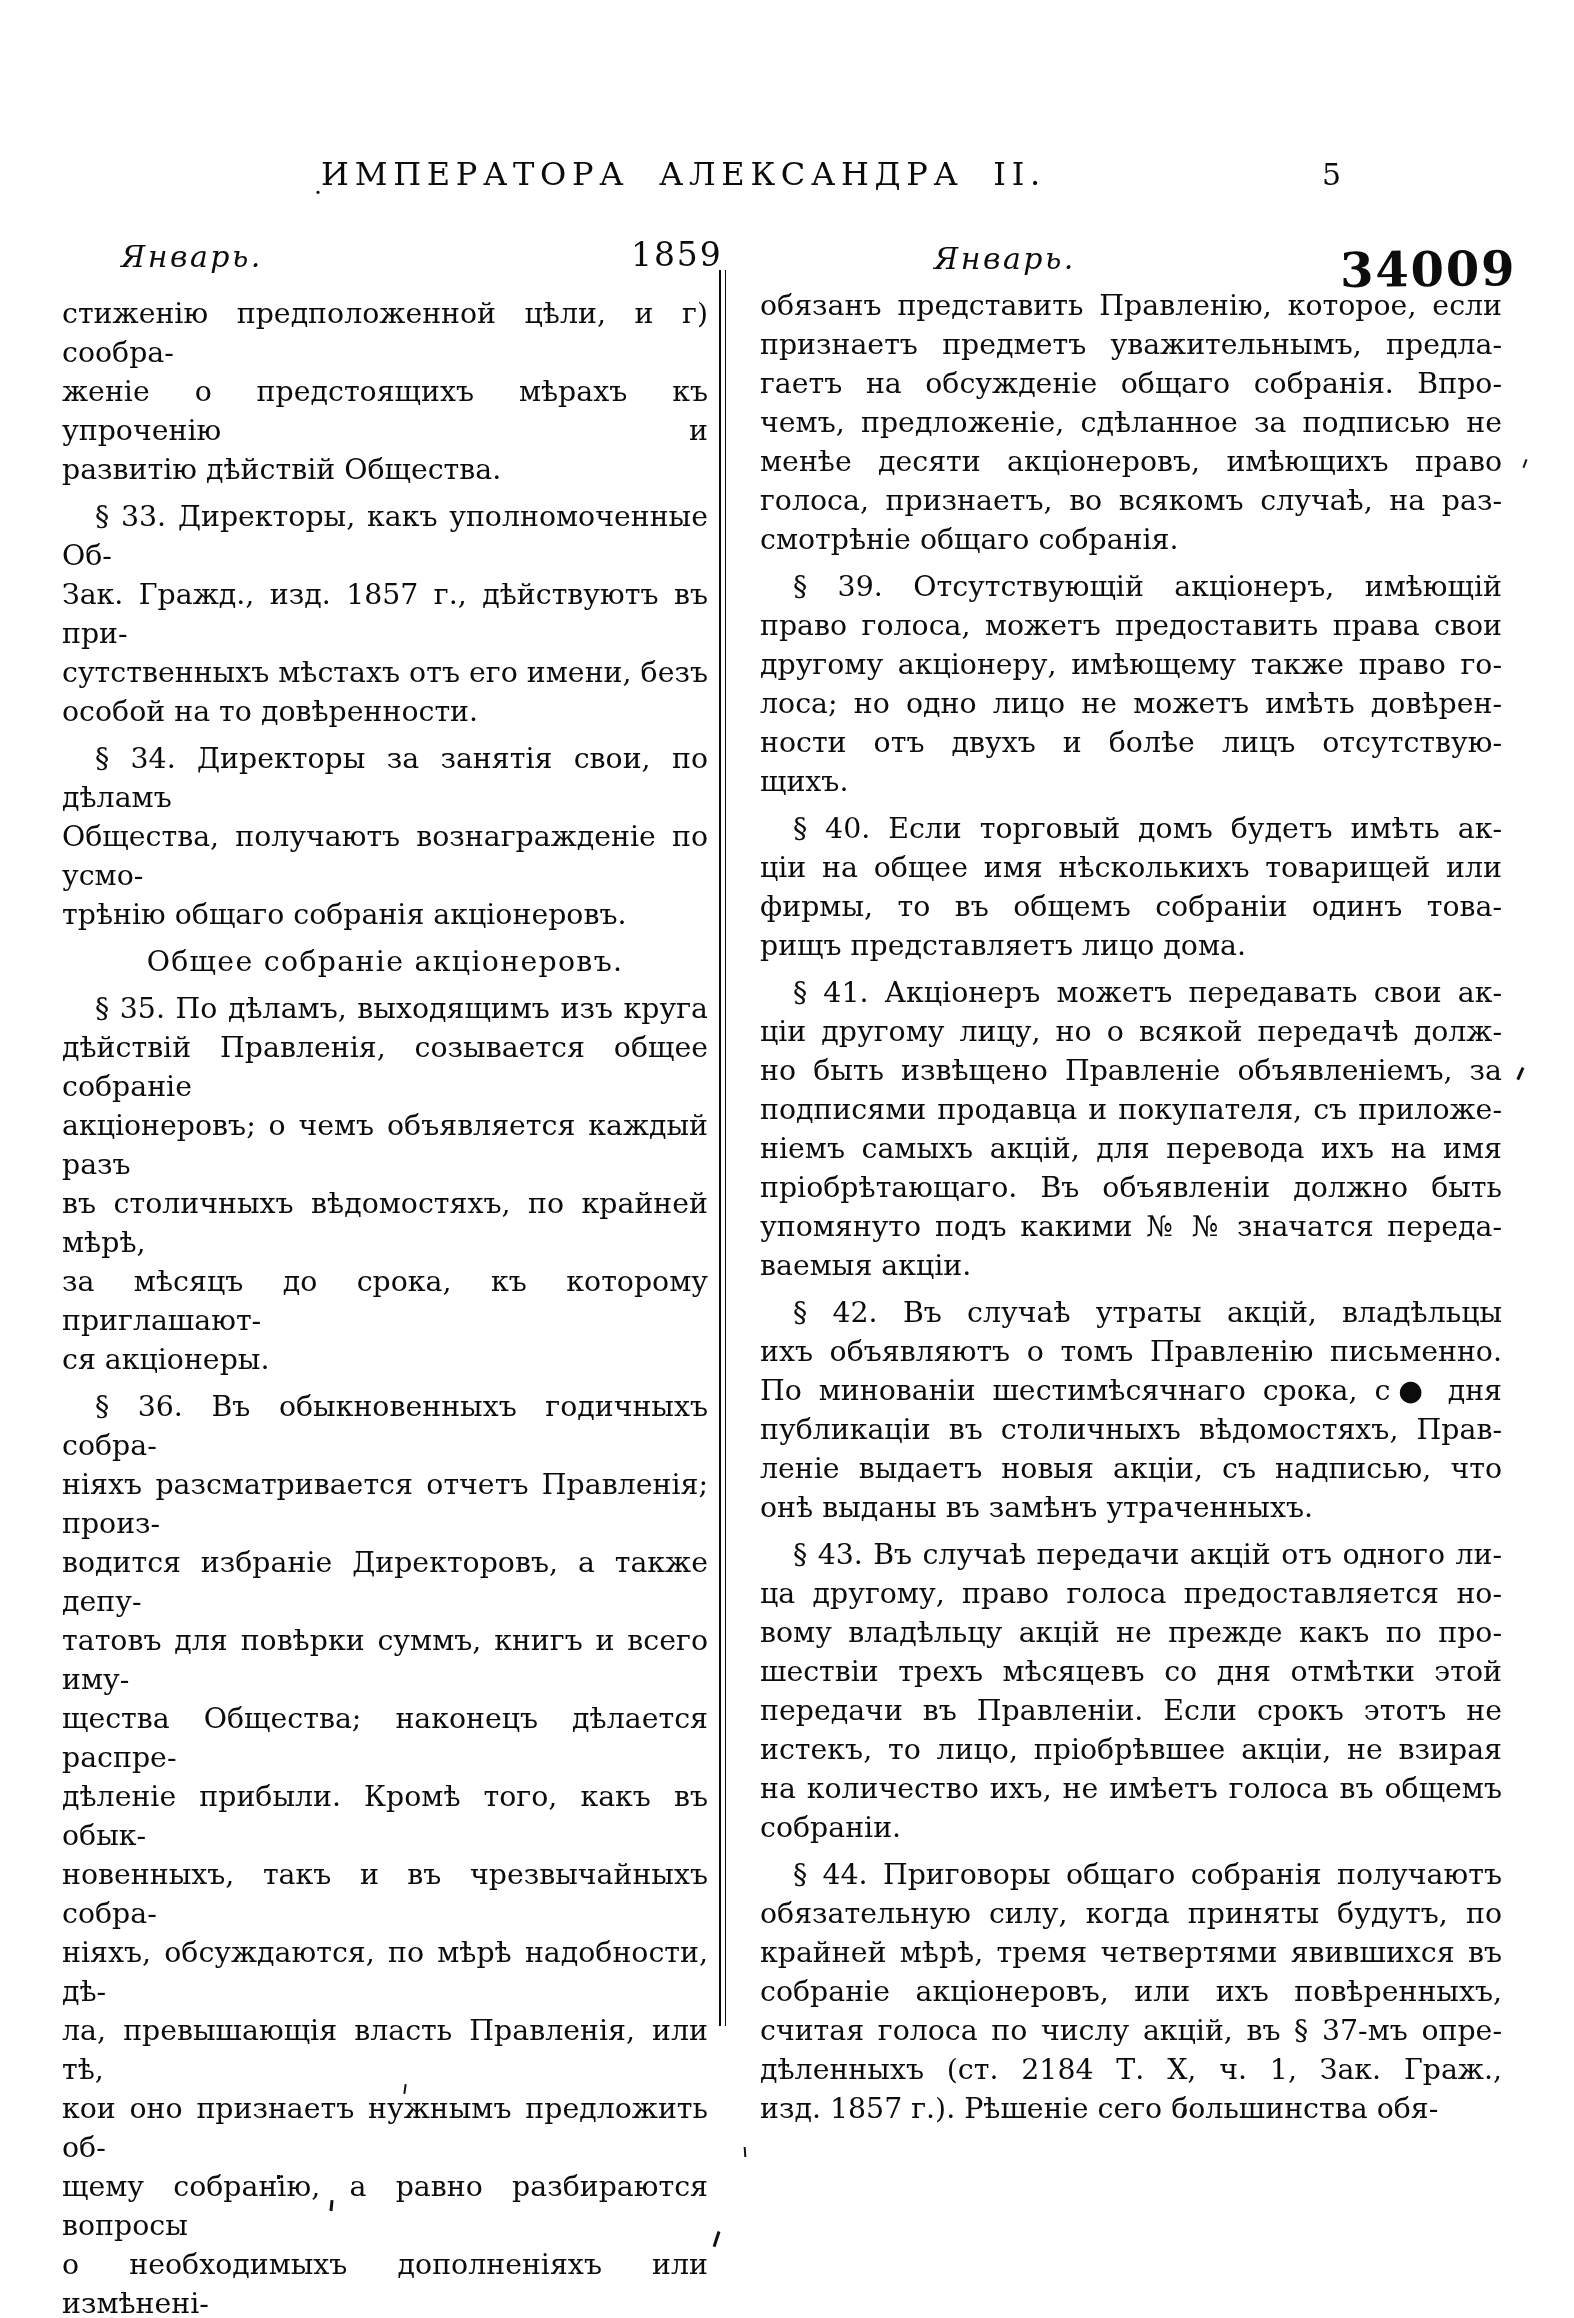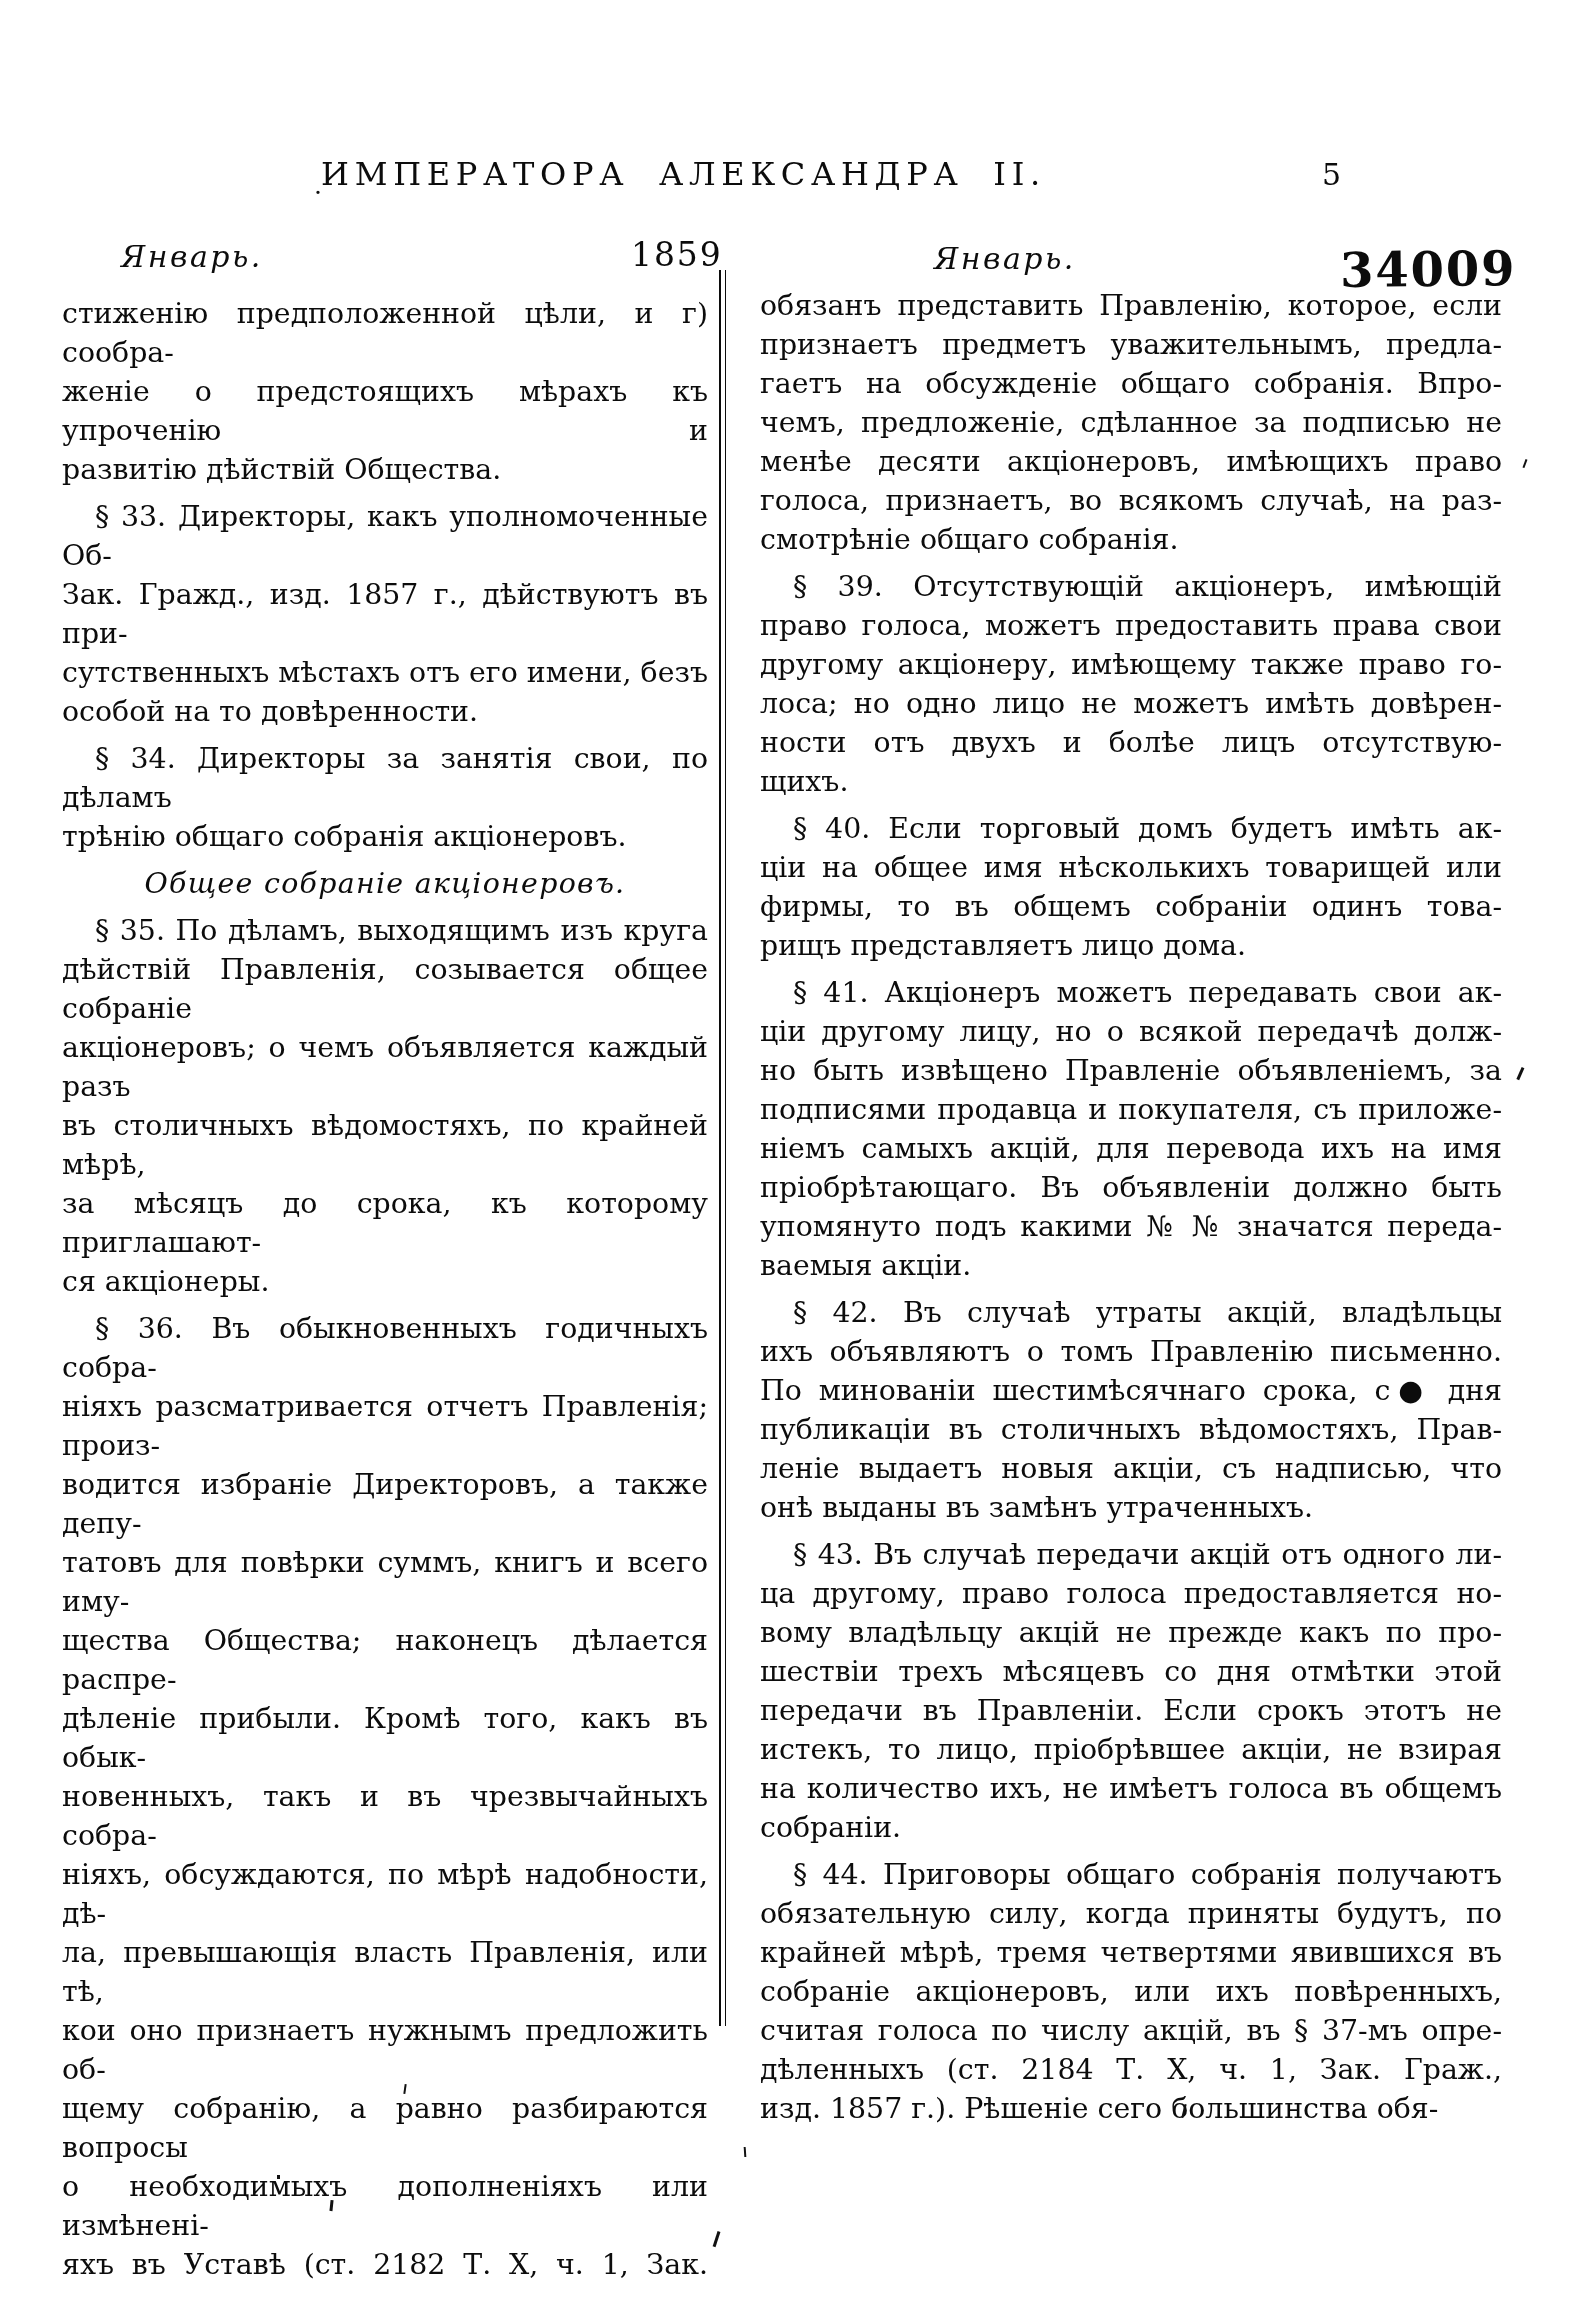--- a/index.html
+++ b/index.html
@@ -30,21 +30,21 @@
     position:absolute;top:270px;left:719px;height:1756px;width:4.4px;
     border-left:2.5px solid #0c0c0c;border-right:1.9px solid #0c0c0c;
   }
   .col{position:absolute;font-size:28.4px;line-height:39px;}
   .col-left{left:54px;top:286px;width:662px;}
   .col-right{left:752px;top:278px;width:758px;}
   .para{margin:8px;padding:0;}
   .line{text-align:justify;text-align-last:justify;}
   .line.last{text-align-last:left;}
   .line.indent{text-indent:33px;}
-  .line.center-italic{font-style:italic;text-align:center;text-align-last:center;letter-spacing:1.3px;}
+  .line.center-italic{text-align:center;text-align-last:center;letter-spacing:1.3px;}
   .speck{position:absolute;background:#111;}
 </style>
 </head>
 <body>
 
 <div class="page">
 
   <span class="leading-mark">.</span>
   <div class="page-title">ИМПЕРАТОРА АЛЕКСАНДРА II.</div>
   <div class="page-number">5</div>
@@ -64,20 +64,21 @@
         <div class="line last">развитію дѣйствій Общества.</div>
       </div>
       <div class="para">
         <div class="line indent">§ 33. Директоры, какъ уполномоченные Об-</div>
         <div class="line">Зак. Гражд., изд. 1857 г., дѣйствуютъ въ при-</div>
         <div class="line">сутственныхъ мѣстахъ отъ его имени, безъ</div>
         <div class="line last">особой на то довѣренности.</div>
       </div>
       <div class="para">
         <div class="line indent">§ 34. Директоры за занятія свои, по дѣламъ</div>
+        <div class="line">Общества, получаютъ вознагражденіе по усмо-</div>
         <div class="line last">трѣнію общаго собранія акціонеровъ.</div>
       </div>
       <div class="para">
         <div class="line center-italic last">Общее собраніе акціонеровъ.</div>
       </div>
       <div class="para">
         <div class="line indent">§ 35. По дѣламъ, выходящимъ изъ круга</div>
         <div class="line">дѣйствій Правленія, созывается общее собраніе</div>
         <div class="line">акціонеровъ; о чемъ объявляется каждый разъ</div>
         <div class="line">въ столичныхъ вѣдомостяхъ, по крайней мѣрѣ,</div>

